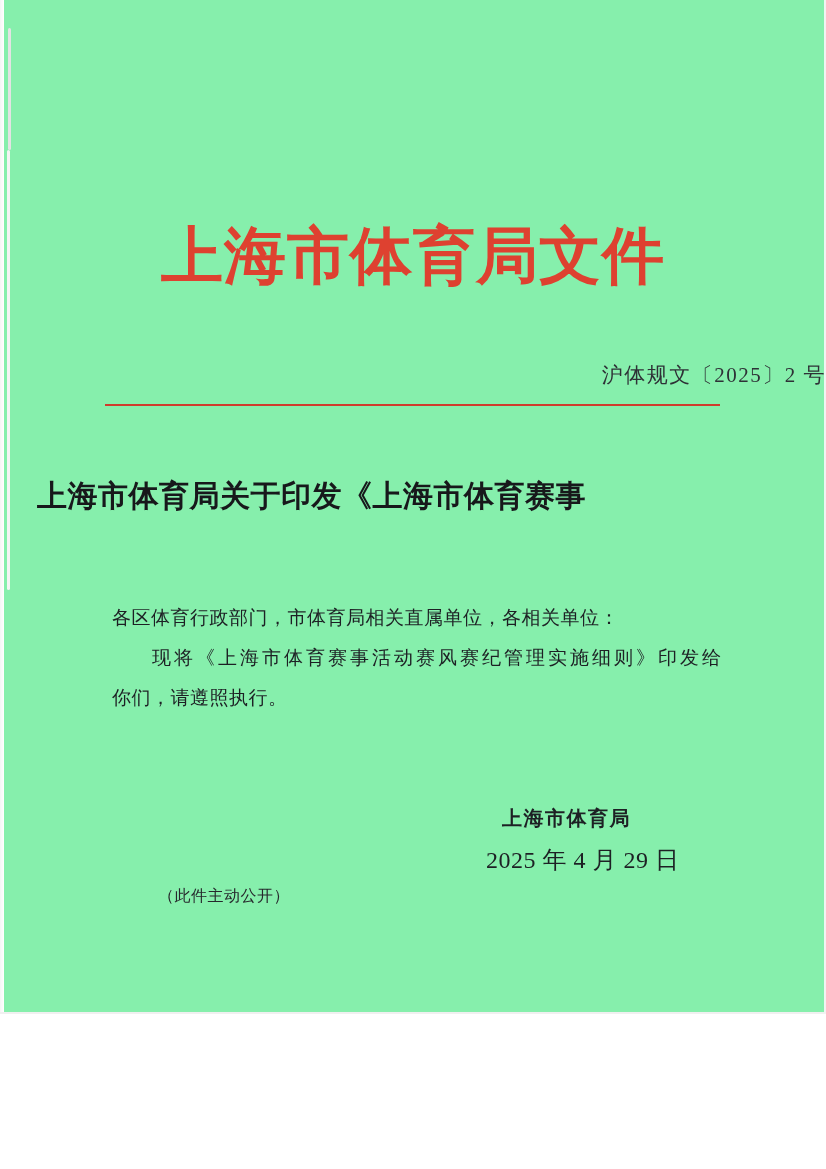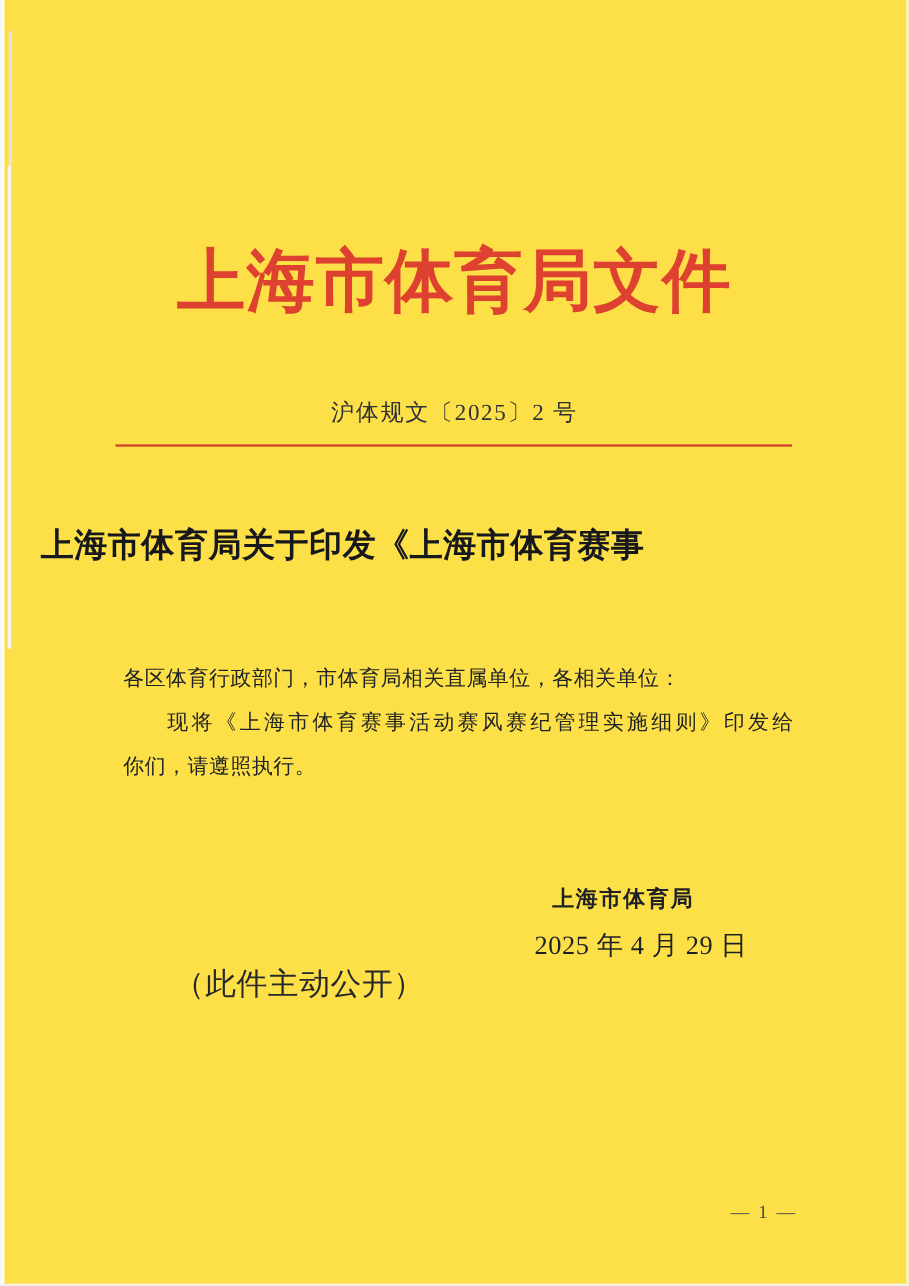--- a/index.html
+++ b/index.html
@@ -3,22 +3,22 @@
 <meta charset="utf-8">
 <style>
   html, body {
     margin: 0;
     padding: 0;
     background: #ffffff;
   }
   .page {
     position: relative;
     width: 826px;
-    height: 1169px;
-    background: #fde047;
+    height: 1014px;
+    background: #86efac;
     overflow: hidden;
     font-family: "Liberation Serif", "DejaVu Serif", serif;
     color: #212328;
   }
   
   .edge-strip {
     position: absolute;
     left: 0;
     top: 0;
     width: 4px;
@@ -72,21 +72,21 @@
     font-weight: bold;
     color: #de4130; 
     letter-spacing: 1px;
     white-space: nowrap;
   }
   .doc-number {
     position: absolute;
     top: 363px;
     left: 0;
     width: 100%;
-    text-align: center;
+    text-align: right;
     font-size: 21px;
     line-height: 25px;
     color: #2e3136;
     letter-spacing: 1.5px;
     white-space: nowrap;
   }
   .red-divider {
     position: absolute;
     top: 404px;
     left: 105px;
@@ -142,21 +142,21 @@
     font-size: 24px;
     line-height: 24px;
     color: #1d2024;
     letter-spacing: 0.5px;
     white-space: nowrap;
   }
   .disclosure-note {
     position: absolute;
     top: 884px;
     left: 158px;
-    font-size: 28px;
+    font-size: 16px;
     line-height: 24px;
     color: #26282c;
     letter-spacing: 0.5px;
     white-space: nowrap;
   }
   .page-number {
     position: absolute;
     top: 1092px;
     left: 664px;
     font-size: 17px;

